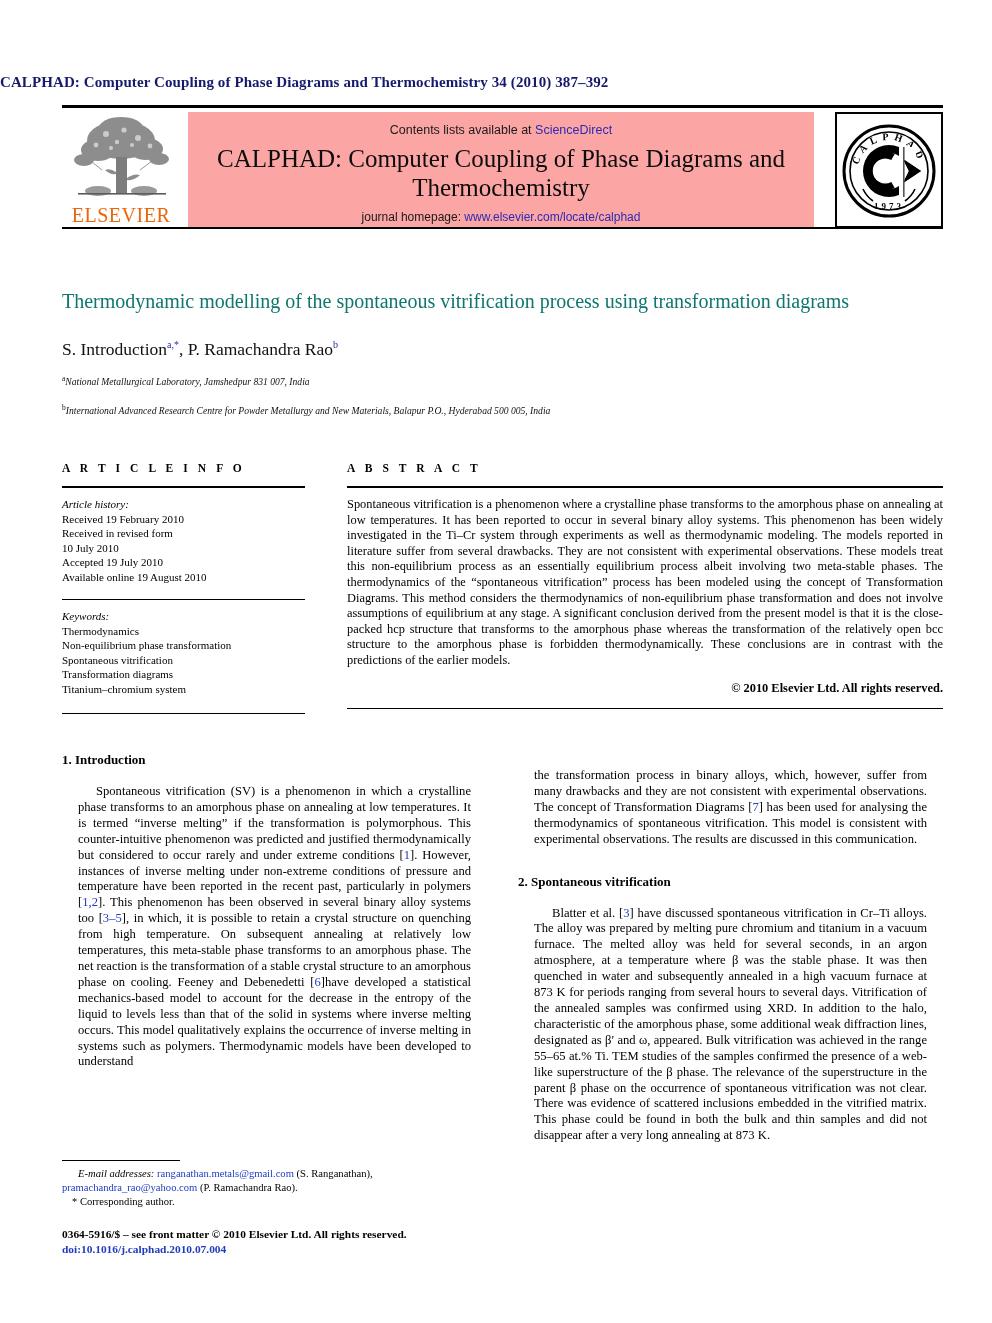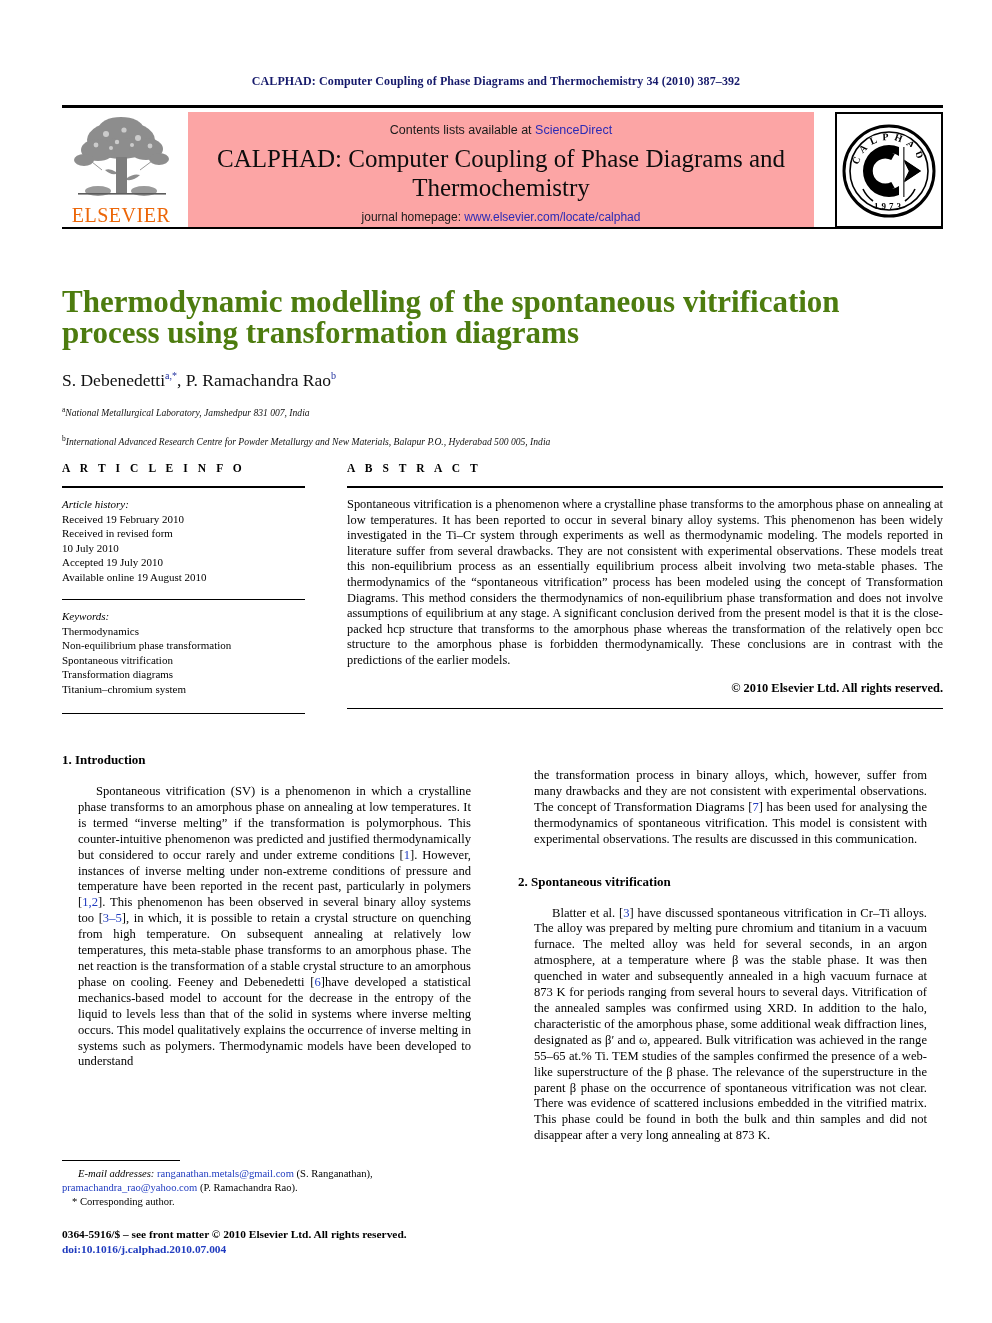--- a/index.html
+++ b/index.html
@@ -21,24 +21,23 @@
     height: 1323px;
     box-sizing: border-box;
   }
 
   
   .running-head {
     position: absolute;
     top: 74px;
     left: 0;
     width: 992px;
-    text-align: center;
     font-family: "Liberation Serif", serif;
     font-weight: bold;
-    font-size: 12px;
+    font-size: 15px;
     color: #161a6b;
     letter-spacing: 0.1px;
   }
 
   
   .masthead {
     position: absolute;
     top: 105px;
     left: 62px;
     width: 881px;
@@ -125,24 +124,24 @@
     left: 0;
     width: 881px;
     height: 2px;
     background: #000;
   }
 
   
   .title-block { position: absolute; top: 286px; left: 62px; width: 881px; }
   .paper-title {
     font-family: "Liberation Serif", serif;
-    font-size: 31px;
+    font-size: 20px;
     line-height: 31px;
-    color: #4d7c0f;
-    font-weight: bold;
+    color: #0f766e;
+    font-weight: normal;
     margin: 0;
   }
   .authors {
     font-family: "Liberation Serif", serif;
     font-size: 17.5px;
     margin-top: 22px;
     color: #111;
   }
   .authors sup { font-size: 10px; color: #1f2f9e; vertical-align: super; }
   .affil {
@@ -331,21 +330,21 @@
         <text x="48" y="92" text-anchor="middle" font-family="Liberation Serif, serif" font-size="9" font-weight="bold" letter-spacing="3" fill="#000">1973</text>
       </svg>
     </div>
 
     <div class="masthead-rule-bottom"></div>
   </div>
 
   <div class="title-block">
     <h1 class="paper-title">Thermodynamic modelling of the spontaneous vitrification process using transformation diagrams</h1>
     <div class="authors">
-      <span>S. Debenedetti</span><sup>a,*</sup><span>, </span><span>P. Ramachandra Rao</span><sup>b</sup>
+      <span>S. Introduction</span><sup>a,*</sup><span>, </span><span>P. Ramachandra Rao</span><sup>b</sup>
     </div>
     <div class="affil">
       <sup>a</sup><span>National Metallurgical Laboratory, Jamshedpur 831 007, India</span>
     </div>
     <div class="affil">
       <sup>b</sup><span>International Advanced Research Centre for Powder Metallurgy and New Materials, Balapur P.O., Hyderabad 500 005, India</span>
     </div>
   </div>
 
   <div class="info-abstract">

